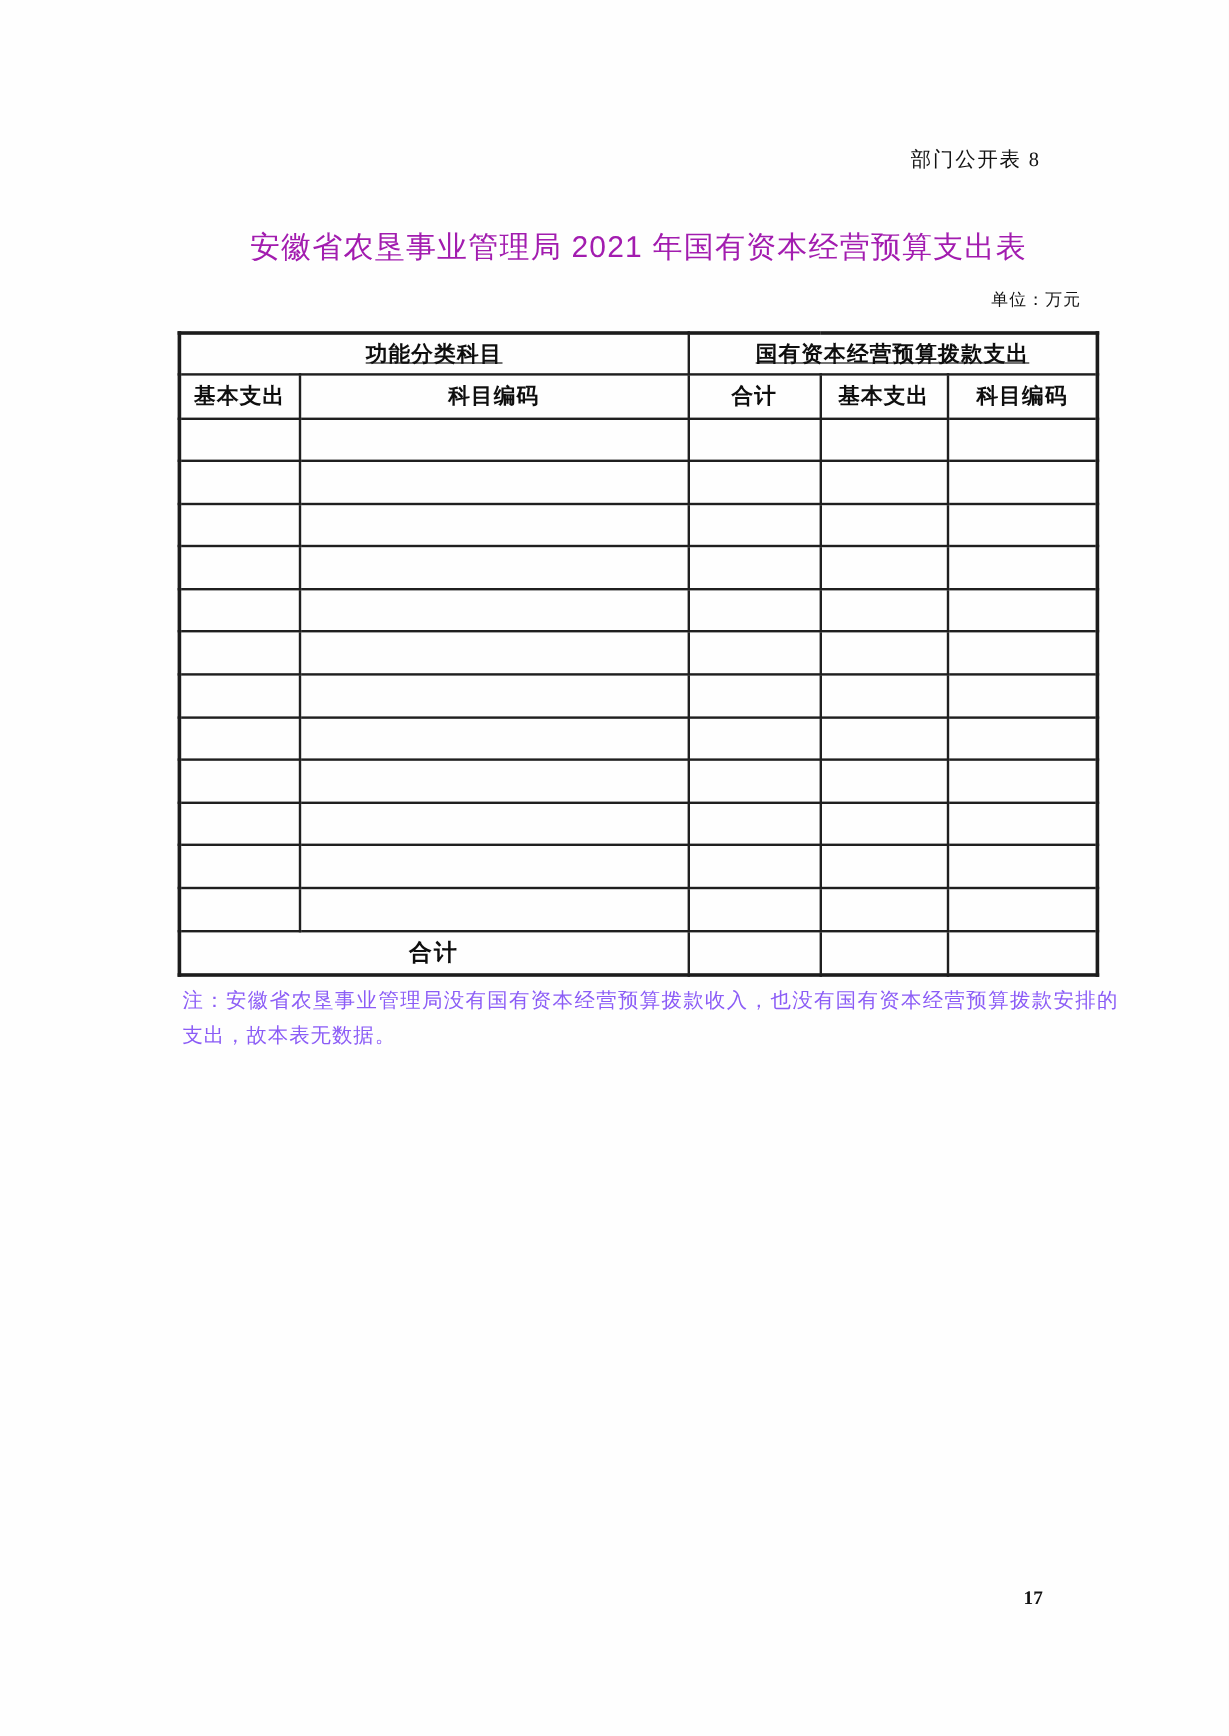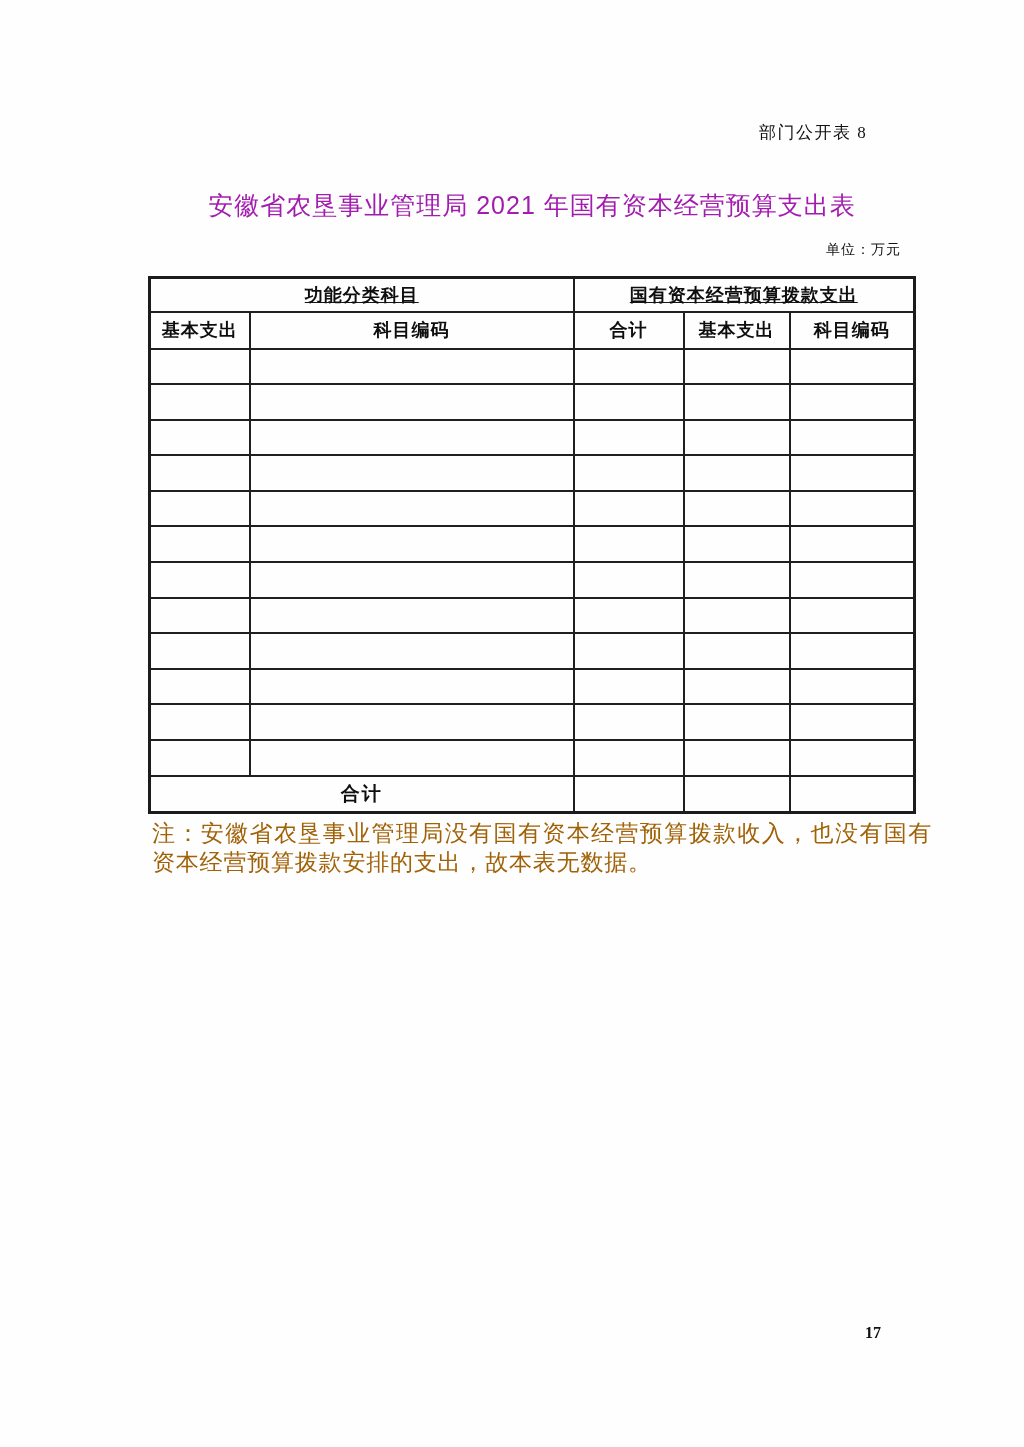--- a/index.html
+++ b/index.html
@@ -80,34 +80,33 @@
     font-size: 19px;
     font-weight: bold;
     letter-spacing: 2px;
     color: #0e0e0e;
   }
   .note {
     position: absolute;
     top: 819px;
     left: 152px;
     width: 780px;
-    font-size: 23px;
+    font-size: 17px;
     line-height: 29px;
     letter-spacing: 0.8px;
-    color: #a16207;
+    color: #8b5cf6;
     text-align: justify;
   }
   .page-number {
     position: absolute;
     top: 1324px;
     left: 853px;
     font-size: 16px;
     font-weight: bold;
     color: #111;
-    margin-left: 12px;
   }
 </style>
 </head>
 <body>
 
 <div class="page">
 
   <div class="corner-label">部门公开表 8</div>
 
   <div class="doc-title">安徽省农垦事业管理局 2021 年国有资本经营预算支出表</div>

